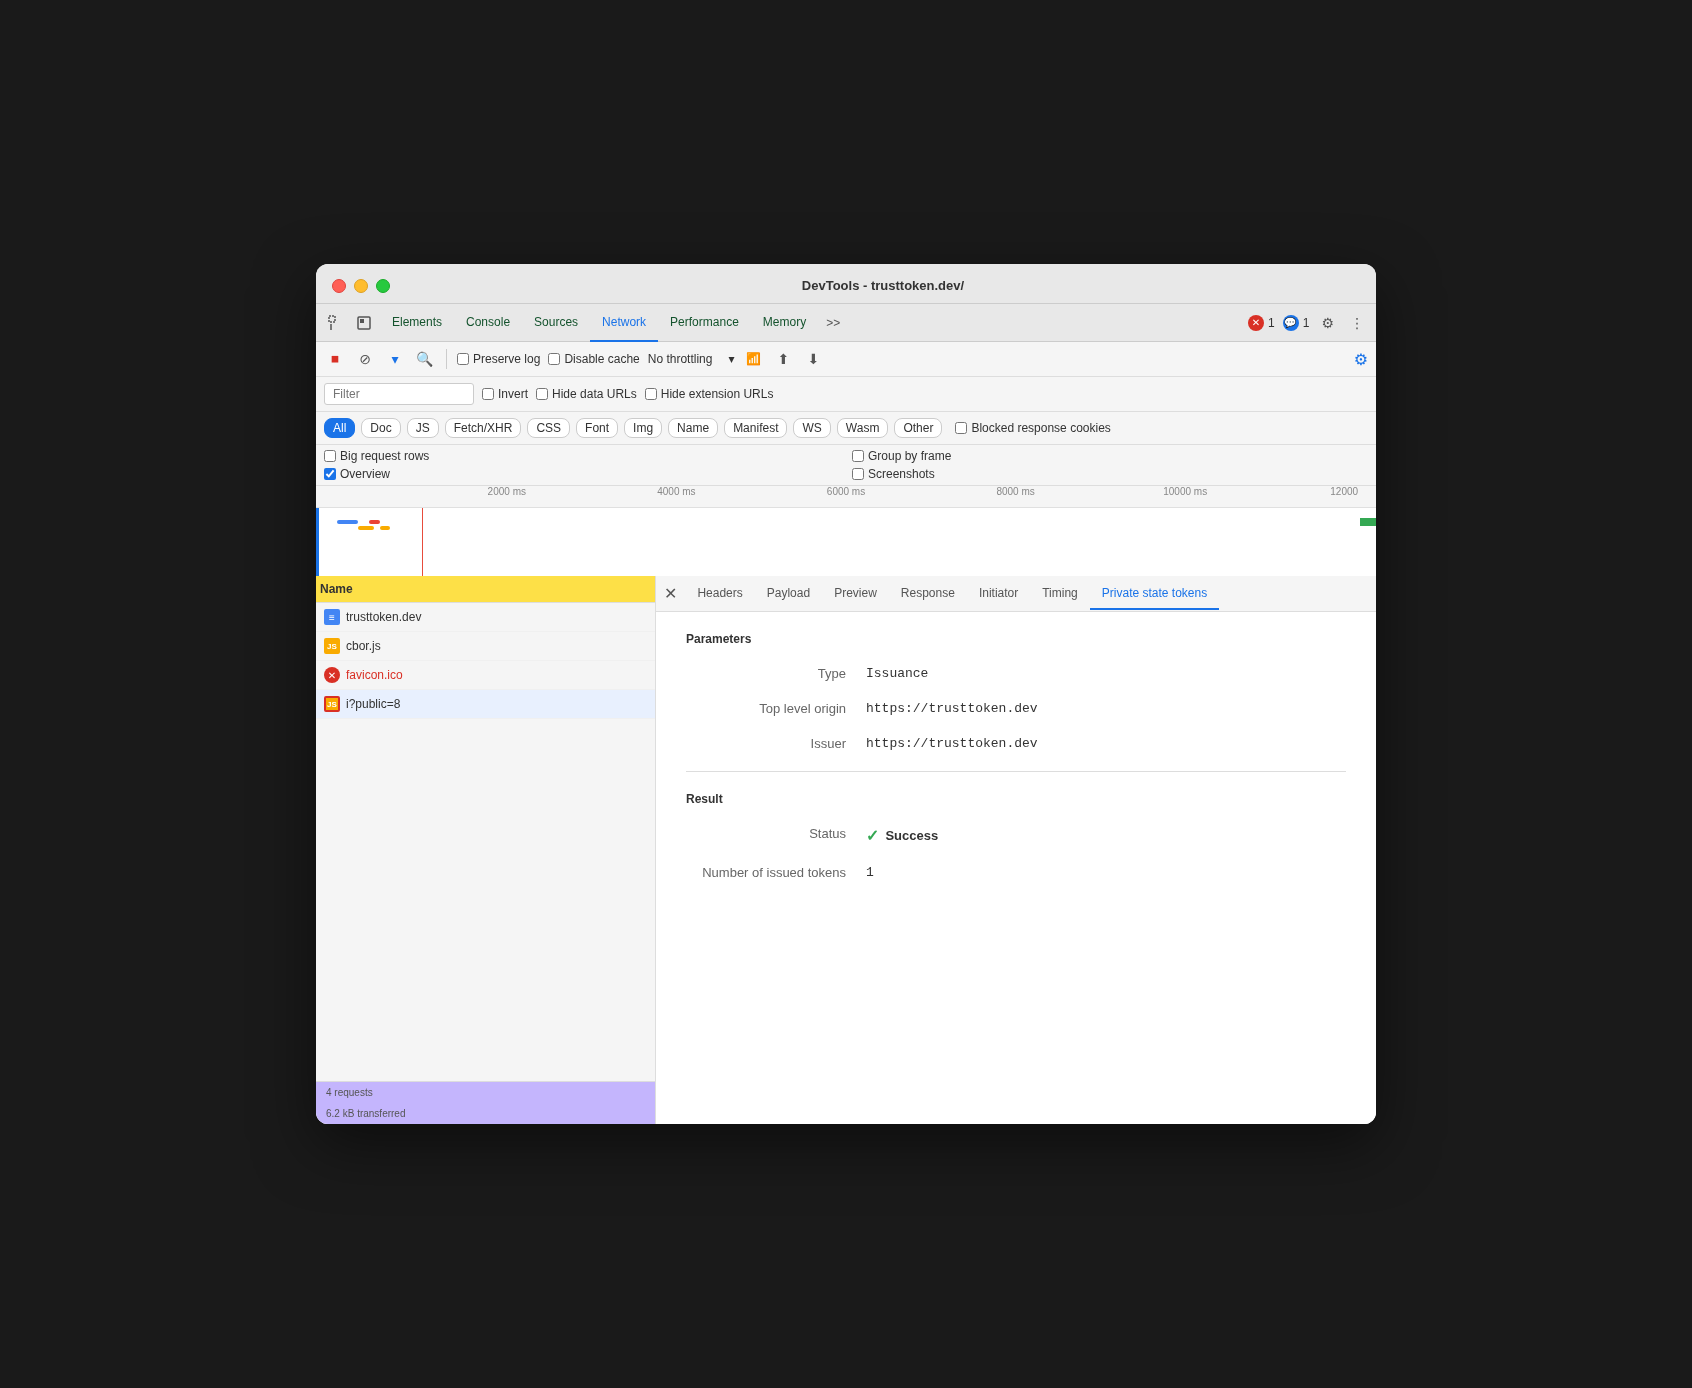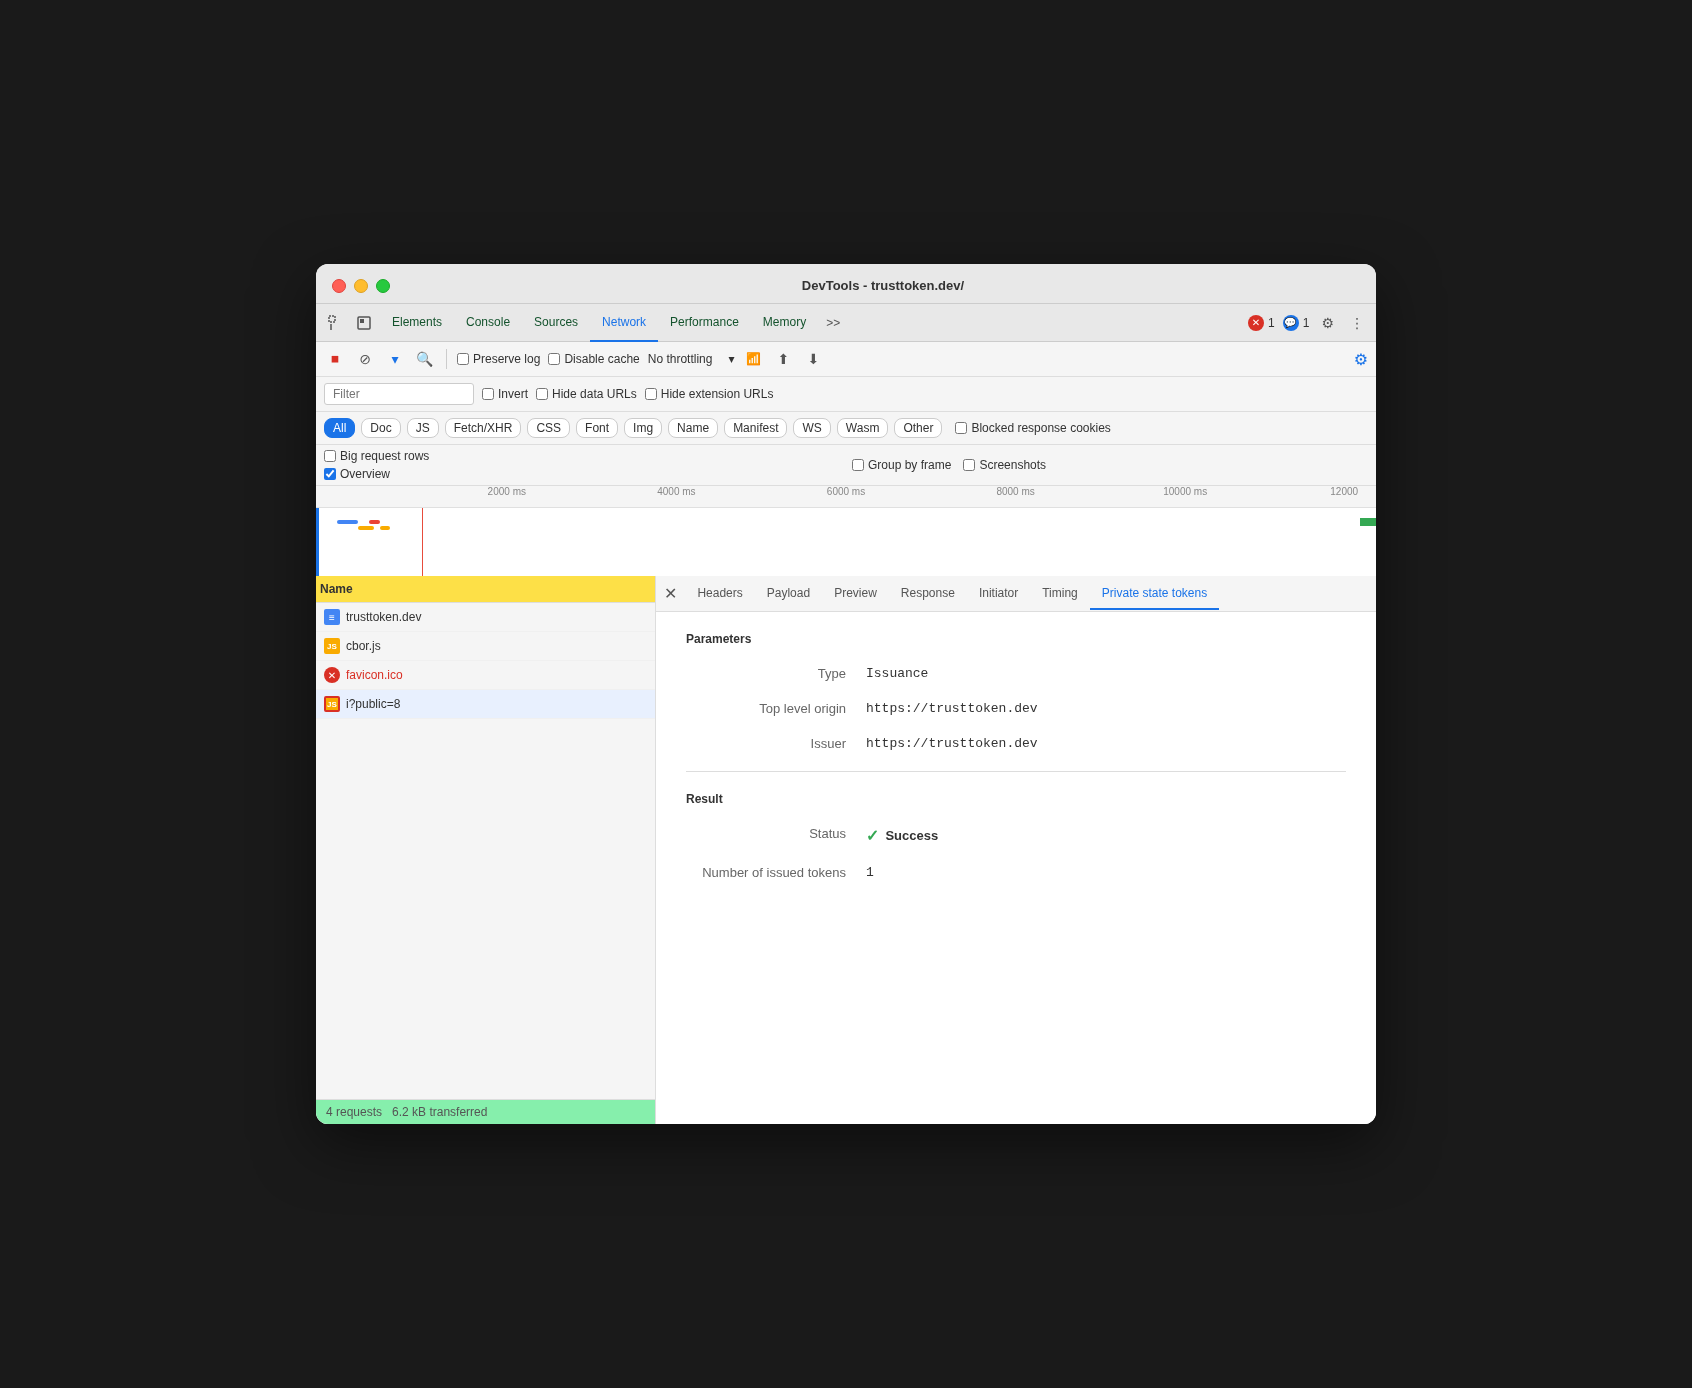--- a/index.html
+++ b/index.html
@@ -197,22 +197,22 @@
       align-items: center;
     }
     .options-bar-col {
       display: flex;
       flex-direction: column;
       gap: 4px;
       flex: 1;
     }
     .options-bar-col2 {
       display: flex;
-      flex-direction: row;
-      gap: 12px;
+      flex-direction: column;
+      gap: 4px;
       flex: 1;
     }
     .checkbox-blue {
       accent-color: #1a73e8;
     }
     .main-content {
       display: flex;
       flex: 1;
       overflow: hidden;
       height: calc(100% - 310px);
@@ -406,27 +406,28 @@
       width: 16px;
       height: 8px;
       right: 0;
       top: 10px;
     }
     .requests-container {
       flex: 1;
       overflow-y: auto;
     }
     .footer-bar {
-      background: #86efac;
+      background: #c4b5fd;
       border-top: 1px solid #ddd;
       padding: 5px 10px;
-      font-size: 12px;
+      font-size: 10px;
       color: #555;
       display: flex;
       gap: 10px;
+      flex-direction: column;
     }
   </style>
 </head>
 <body>
 
 <div class="window">
 
   <div class="titlebar">
     <div class="traffic-lights">
       <div class="traffic-light tl-red"></div>

